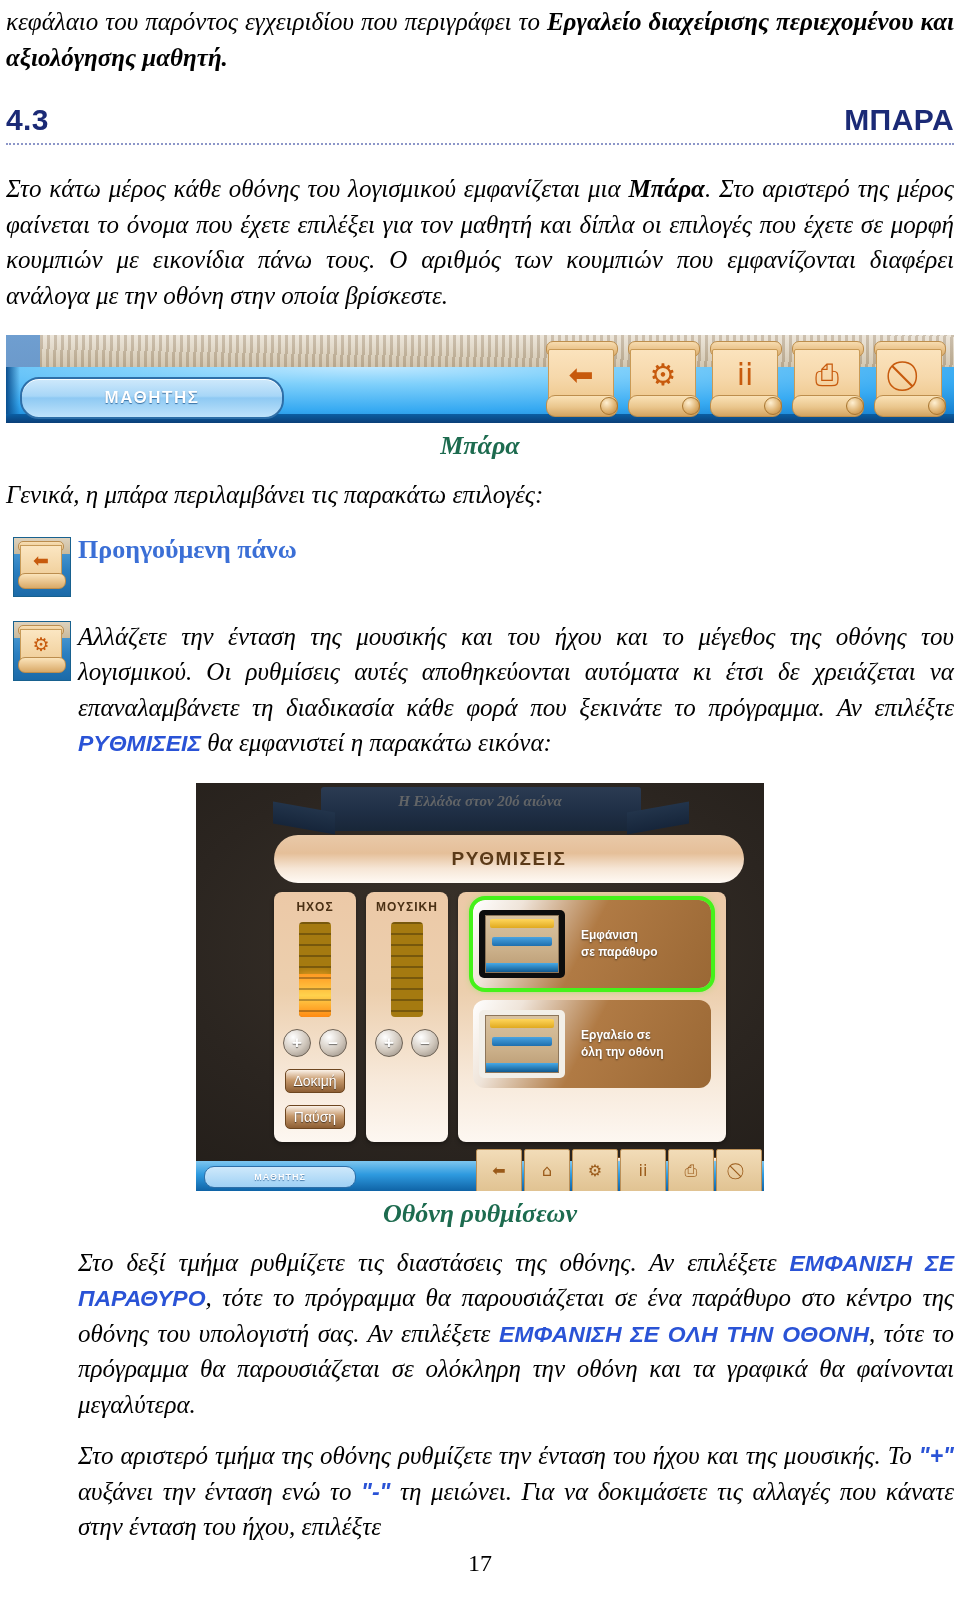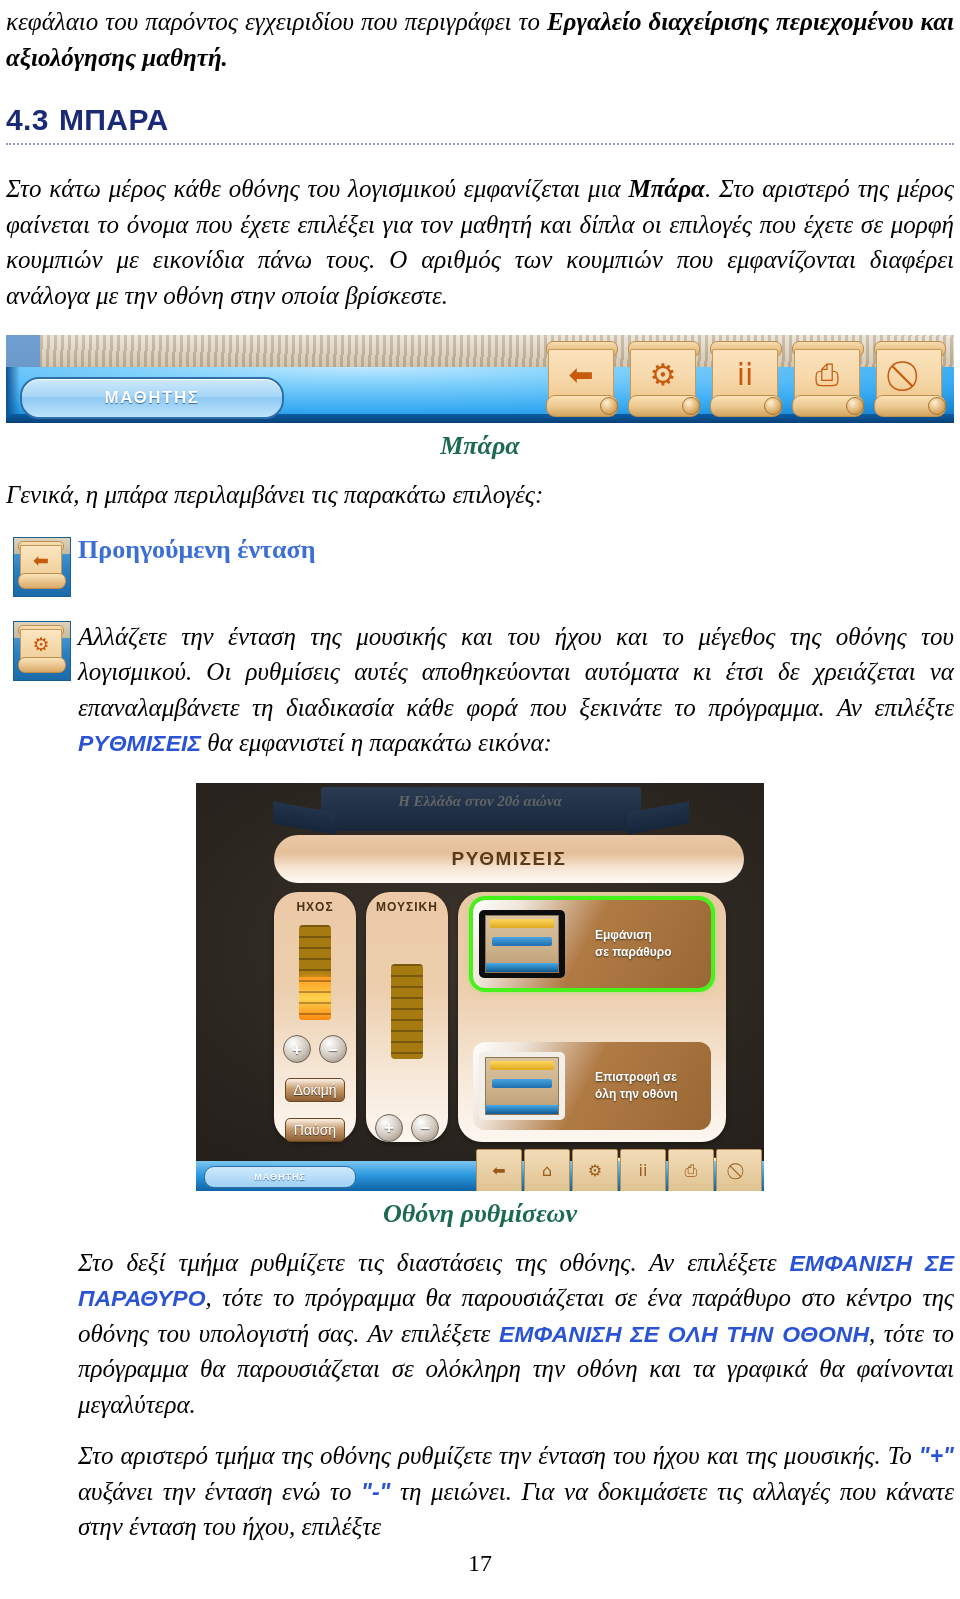--- a/index.html
+++ b/index.html
@@ -50,20 +50,21 @@
   .h2wrap { margin-top: 28px; }
   .h2 {
     color: #1b2a76;
     font-family: "Liberation Sans", sans-serif;
     font-weight: bold;
     font-size: 30px;
     letter-spacing: 0.4px;
     margin: 0 0 6px 0;
     display: flex;
     gap: 10px;
+    justify-content: space-between;
   }
   .hr-dotted {
     border: 0;
     border-top: 2px dotted #8c96c8;
     margin: 0 0 26px 0;
   }
 
   
   .bar-shot {
     position: relative;
@@ -287,26 +288,25 @@
     font-weight: bold; font-size: 19px; letter-spacing: 1.5px;
     color: #5b3a18;
   }
   .dlg-cols {
     margin-top: 9px;
     display: flex;
     gap: 10px;
     height: 250px;
   }
   .col {
-    border-radius: 24px;
+    border-radius: 8px;
     background: linear-gradient(180deg, #ecc9a7 0%, #eccfae 40%, #f7e9da 75%, #fdf7f1 100%);
     padding: 8px 0 0 0;
     display: flex; flex-direction: column; align-items: center;
     box-shadow: 0 2px 4px rgba(0,0,0,.35);
-    justify-content: space-between;
   }
   .col.narrow { width: 82px; }
   .col.wide { width: 268px; }
   .col-label {
     font-size: 12px; font-weight: bold; letter-spacing: 1px;
     color: #4a3014;
     margin-bottom: 8px;
   }
   .slider {
     width: 32px; height: 95px;
@@ -388,21 +388,21 @@
   .opt .mini .m-bar {
     position: absolute; left: 0; right: 0; bottom: 0; height: 9px;
     background: linear-gradient(180deg, #46a9e8, #10598f);
   }
   .opt .otext {
     flex: 1 1 auto;
     color: #ffffff;
     font-size: 12px;
     font-weight: bold;
     line-height: 1.35;
-    padding-left: 30px;
+    padding-left: 16px;
     text-shadow: 0 1px 2px rgba(0,0,0,.6);
   }
   .dlg-actions {
     position: absolute;
     right: 4px; bottom: -40px;
     display: flex; gap: 22px;
   }
   .act-btn {
     width: 58px; height: 22px;
     border-radius: 5px;
@@ -531,21 +531,21 @@
       <div class="mini-scroll">
         <div class="mband"></div>
         <div class="mroll-top"></div>
         <div class="msheet">
           <span class="mglyph">⬅</span>
         </div>
         <div class="mroll-bot"></div>
       </div>
     </div>
     <div class="bullet-body">
-      <div class="bullet-title">Προηγούμενη ένταση</div>
+      <div class="bullet-title">Προηγούμενη πάνω</div>
     </div>
   </div>
 
   <div class="bullet-row">
     <div class="bullet-icon">
       <div class="mini-scroll">
         <div class="mband"></div>
         <div class="mroll-top"></div>
         <div class="msheet">
           <span class="mglyph">⚙</span>
@@ -610,21 +610,21 @@
 
           <div class="opt full">
             <div class="thumb">
               <div class="mini">
                 <div class="m-rib"></div>
                 <div class="m-band"></div>
                 <div class="m-bar"></div>
               </div>
             </div>
             <div class="otext">
-              <div>Επιστροφή σε</div>
+              <div>Εργαλείο σε</div>
               <div>όλη την οθόνη</div>
             </div>
           </div>
         </div>
       </div>
 
       <div class="dlg-actions">
         <div class="act-btn">ΕΝΤΑΞΕΙ</div>
         <div class="act-btn">ΑΚΥΡΟ</div>
       </div>

